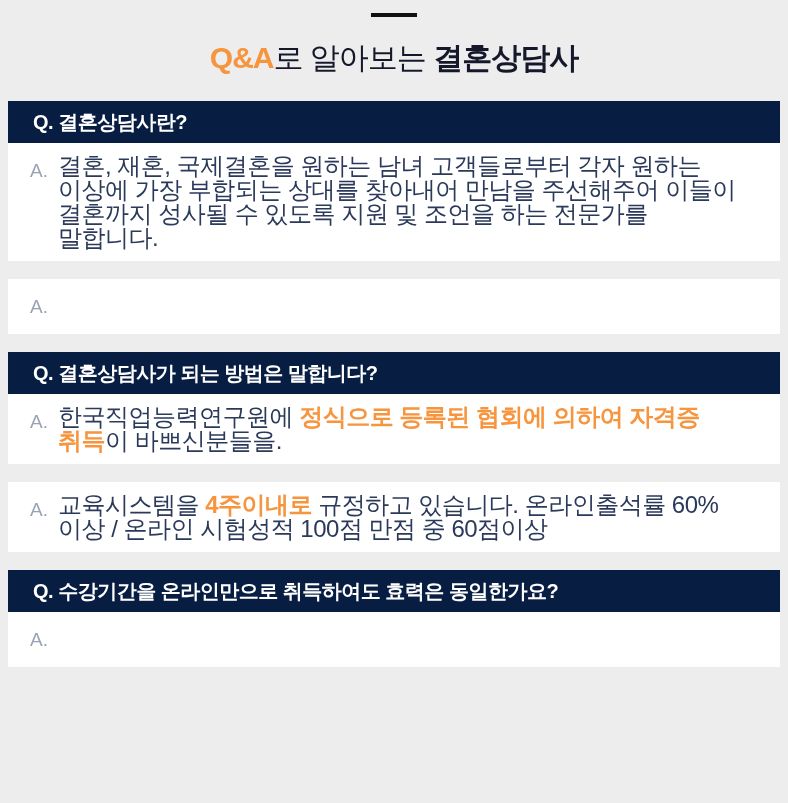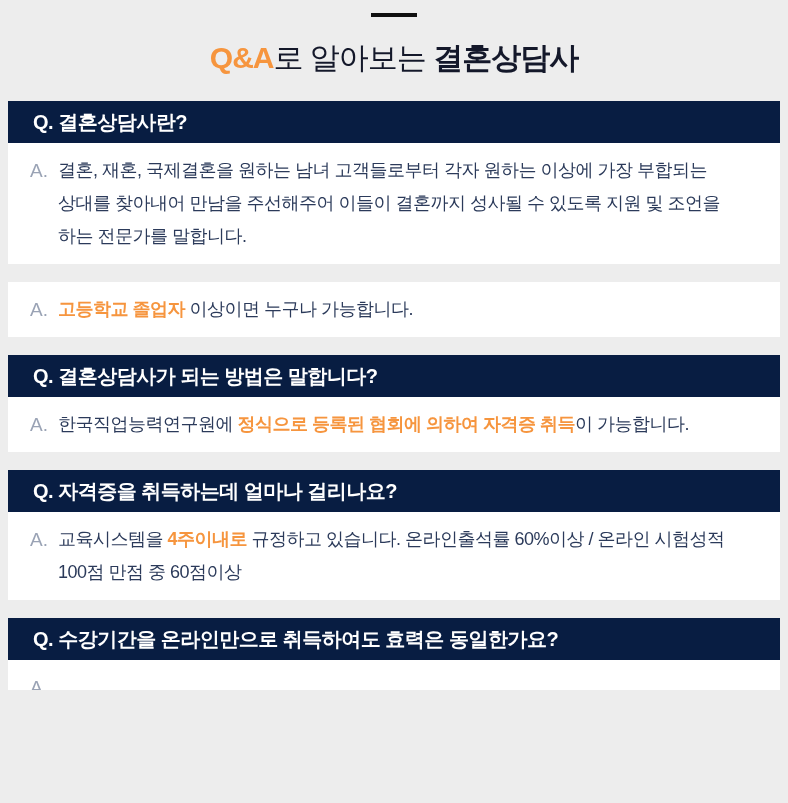--- a/index.html
+++ b/index.html
@@ -4,21 +4,21 @@
 <style>
   html, body {
     margin: 0;
     padding: 0;
     background: #EDEDED;
     font-family: "Liberation Sans", "DejaVu Sans", sans-serif;
   }
   .page {
     position: relative;
     width: 788px;
-    height: 690px;
+    height: 803px;
     overflow: hidden;
     background: #EDEDED;
   }
   .top-dash {
     width: 46px;
     height: 4px;
     background: #101010;
     margin: 13px auto 0;
   }
   .title {
@@ -57,22 +57,22 @@
     color: #9AA3B5;
     font-size: 19px;
     line-height: 33px;
     width: 28px;
     min-width: 28px;
     letter-spacing: 0;
   }
   .a-text {
     margin: 0;
     flex: 1;
-    font-size: 18px;
-    line-height: 33px;
+    font-size: 24px;
+    line-height: 24px;
     color: #2B3A5A;
     letter-spacing: -0.5px;
     word-break: keep-all;
   }
   .hl { color: #F6953E; font-weight: 700; }
 </style>
 </head>
 <body>
 
 <div class="page">
@@ -87,34 +87,32 @@
       <div class="q-header">Q. 결혼상담사란?</div>
       <div class="a-body">
         <span class="a-label">A.</span>
         <p class="a-text"><span>결혼, 재혼, 국제결혼을 원하는 남녀 고객들로부터 각자 원하는 이상에 가장 부합되는 상대를 찾아내어 만남을 주선해주어 이들이 결혼까지 성사될 수 있도록 지원 및 조언을 하는 전문가를 말합니다.</span></p>
       </div>
     </section>
 
     <section class="qa">
       <div class="a-body">
         <span class="a-label">A.</span>
-        <p class="a-text"><span class="hl">고등학교 졸업자</span><span> 이상이면 누구나 가능합니다.</span></p>
       </div>
     </section>
 
     <section class="qa">
       <div class="q-header">Q. 결혼상담사가 되는 방법은 말합니다?</div>
       <div class="a-body">
         <span class="a-label">A.</span>
-        <p class="a-text"><span>한국직업능력연구원에 </span><span class="hl">정식으로 등록된 협회에 의하여 자격증 취득</span><span>이 가능합니다.</span></p>
+        <p class="a-text"><span>한국직업능력연구원에 </span><span class="hl">정식으로 등록된 협회에 의하여 자격증 취득</span><span>이 바쁘신분들을.</span></p>
       </div>
     </section>
 
     <section class="qa">
-      <div class="q-header">Q. 자격증을 취득하는데 얼마나 걸리나요?</div>
       <div class="a-body">
         <span class="a-label">A.</span>
         <p class="a-text"><span>교육시스템을 </span><span class="hl">4주이내로</span><span> 규정하고 있습니다. 온라인출석률 60%이상 / 온라인 시험성적 100점 만점 중 60점이상</span></p>
       </div>
     </section>
 
     <section class="qa">
       <div class="q-header">Q. 수강기간을 온라인만으로 취득하여도 효력은 동일한가요?</div>
       <div class="a-body">
         <span class="a-label">A.</span>

